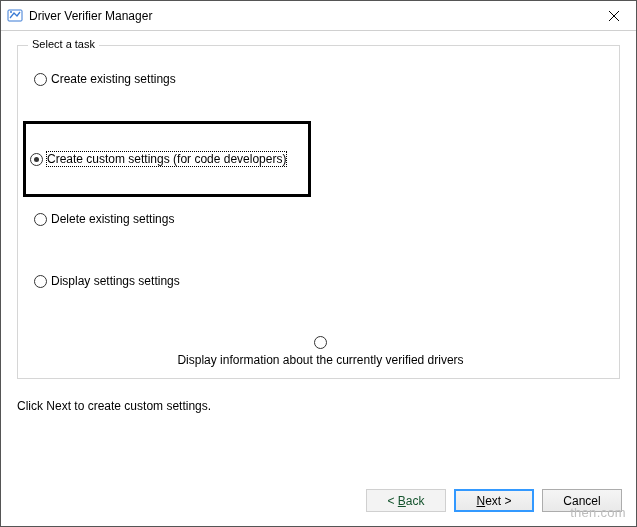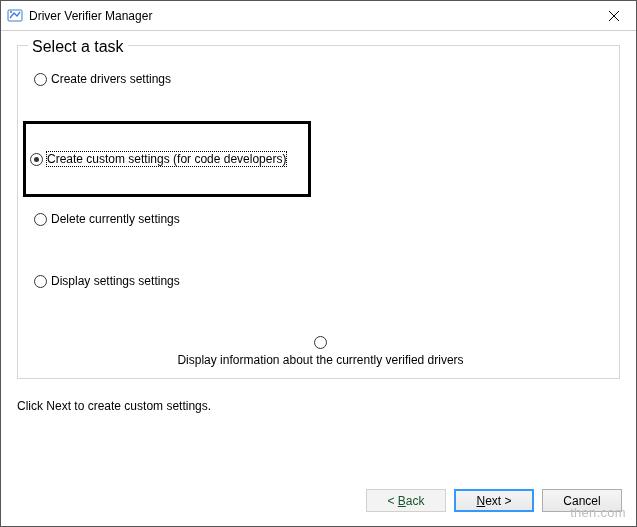--- a/index.html
+++ b/index.html
@@ -44,21 +44,21 @@
       border: 1px solid #d6d6d6;
       position: relative;
       padding: 26px 12px 20px 12px;
       height: 334px;
     }
     .groupbox-label {
       position: absolute;
       top: -8px; left: 10px;
       background: #fff;
       padding: 0 4px;
-      font-size: 16px;
+      font-size: 11px;
     }
     .radio-row {
       display: flex;
       align-items: center;
       gap: 4px;
       margin-bottom: 48px;
       padding-left: 4px;
     }
     .radio-row:last-child { margin-bottom: 0; flex-direction: column; }
     .radio-row.highlighted {
@@ -154,31 +154,31 @@
     </svg>
   </div>
 </div>
 
 <div class="content">
   <div class="groupbox">
     <div class="groupbox-label">Select a task</div>
 
     <div class="radio-row">
       <span class="radio"></span>
-      <span class="radio-label">Create drivers settings</span>
+      <span class="radio-label">Create existing settings</span>
     </div>
 
     <div class="radio-row highlighted">
       <span class="radio checked"></span>
       <span class="radio-label focused">Create custom settings (for code developers)</span>
     </div>
 
     <div class="radio-row">
       <span class="radio"></span>
-      <span class="radio-label">Delete currently settings</span>
+      <span class="radio-label">Delete existing settings</span>
     </div>
 
     <div class="radio-row">
       <span class="radio"></span>
       <span class="radio-label">Display settings settings</span>
     </div>
 
     <div class="radio-row" style="margin-bottom:0">
       <span class="radio"></span>
       <span class="radio-label">Display information about the currently verified drivers</span>

